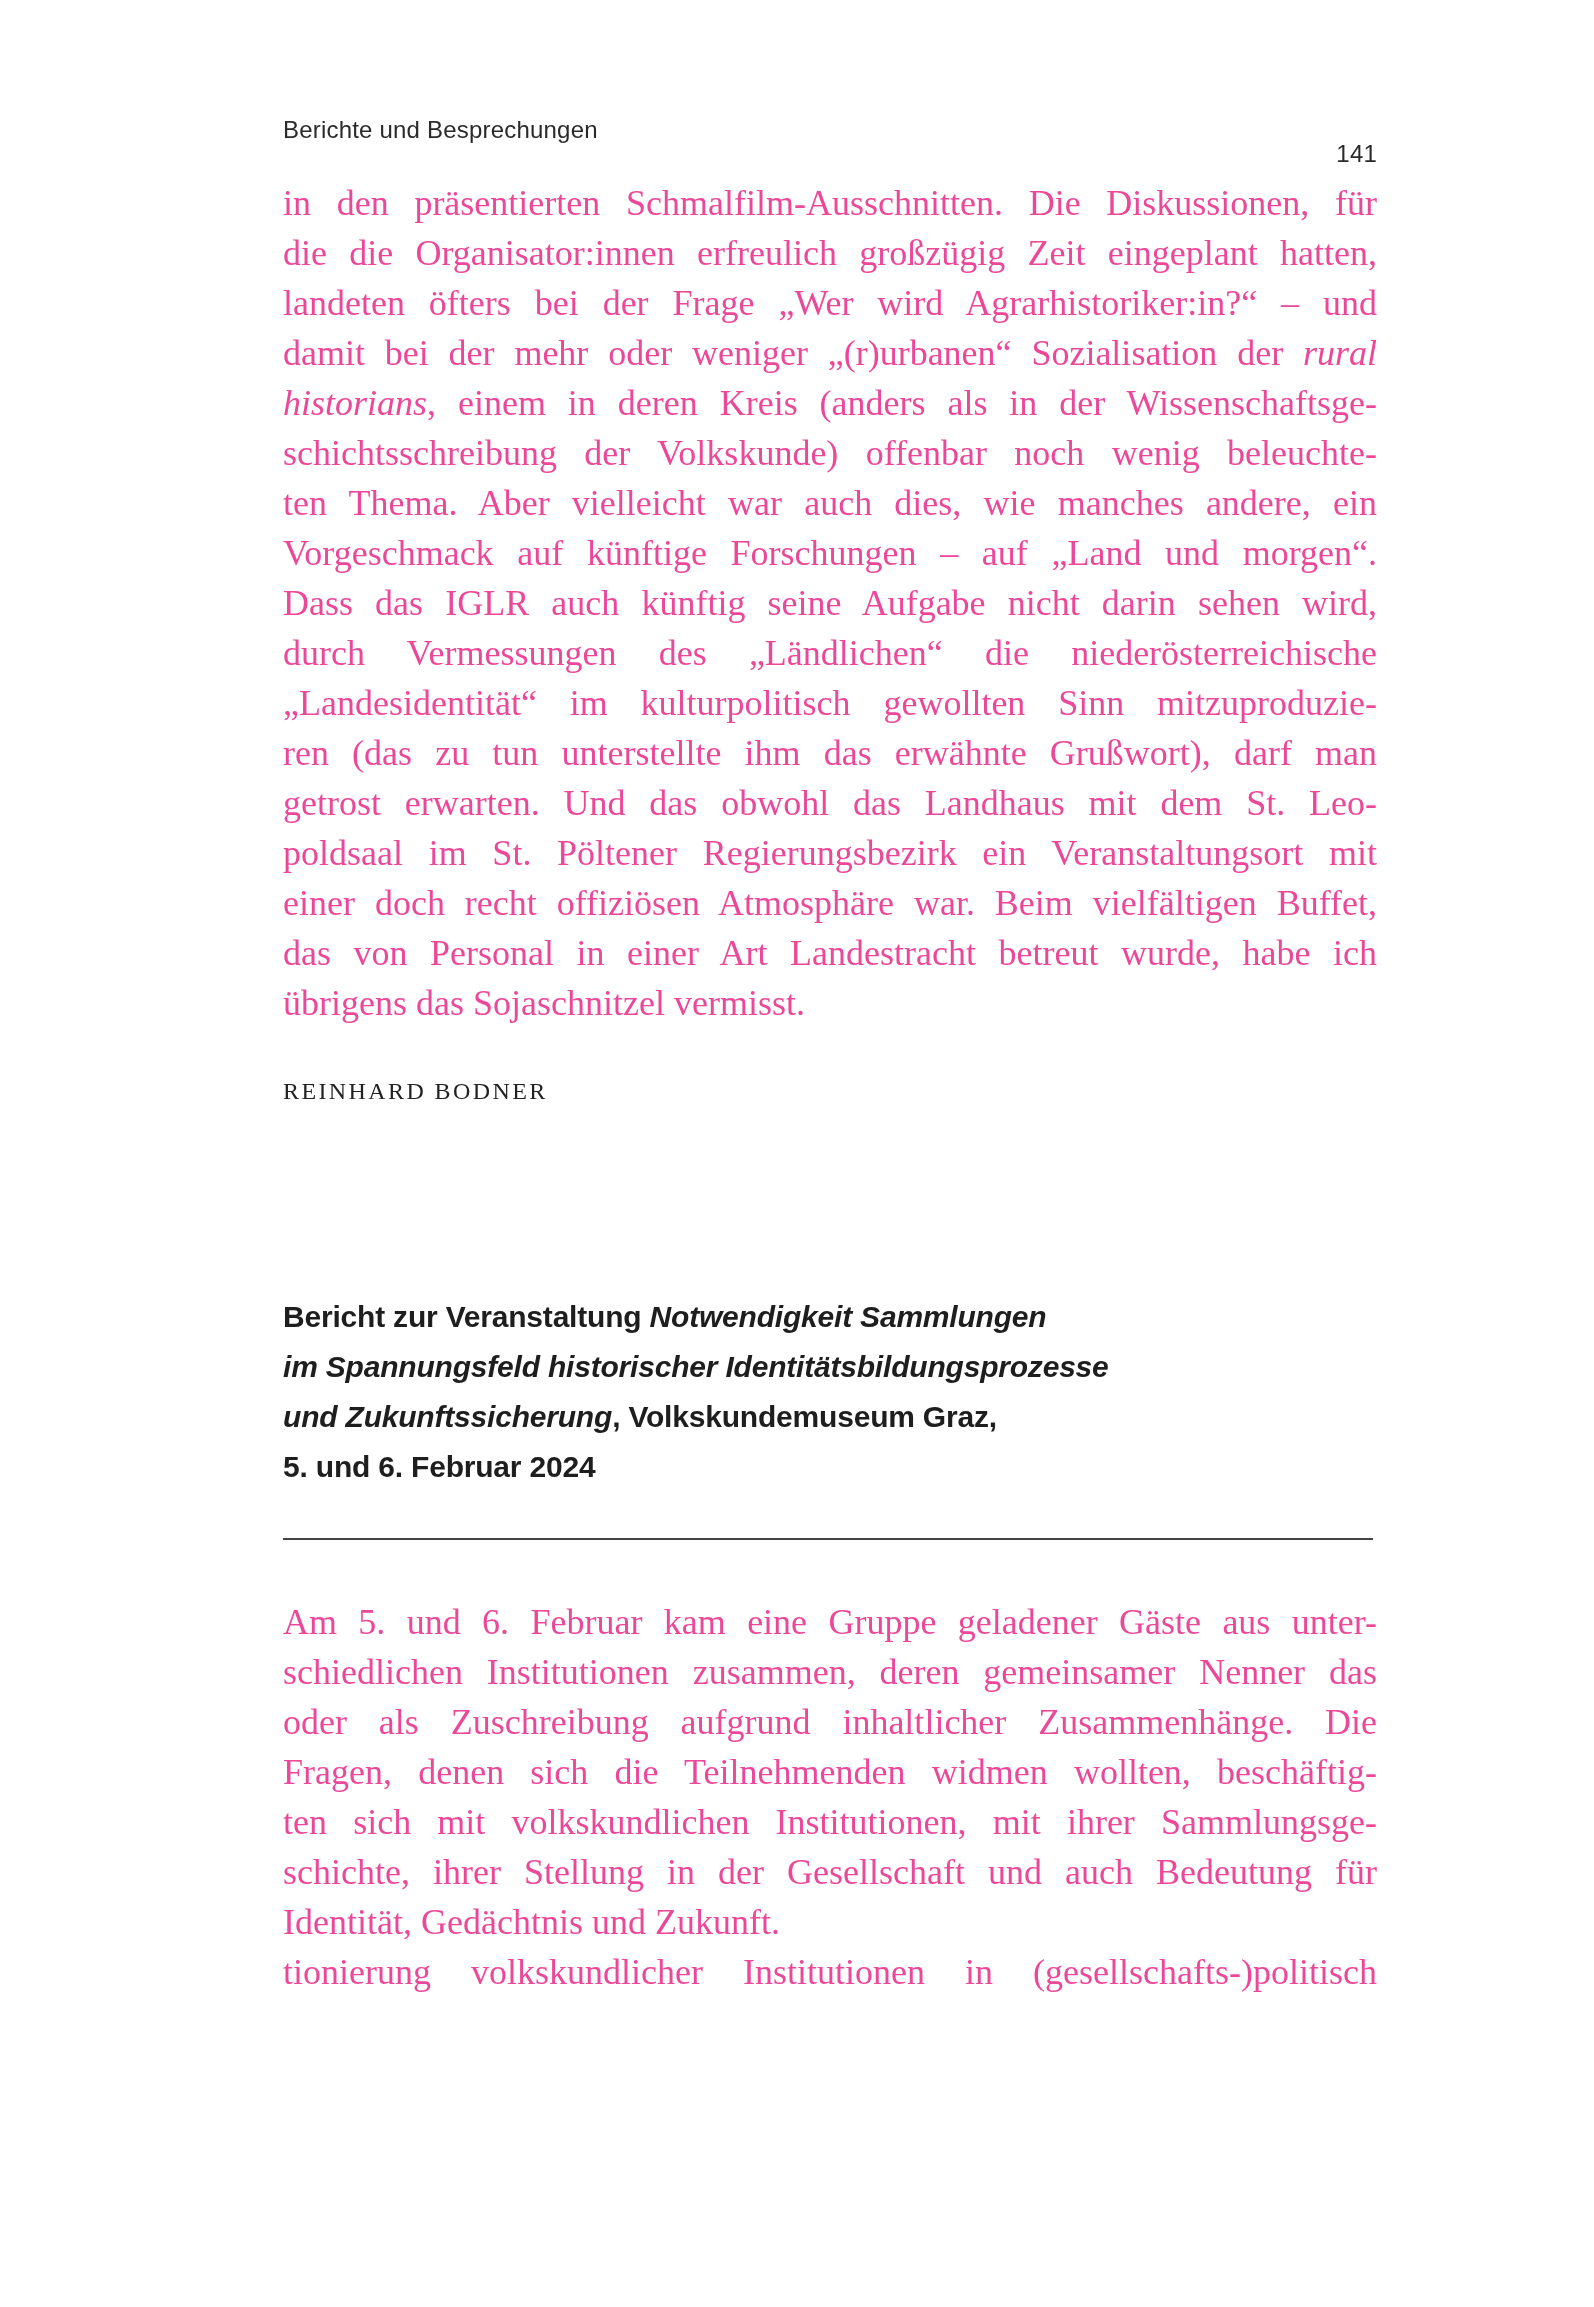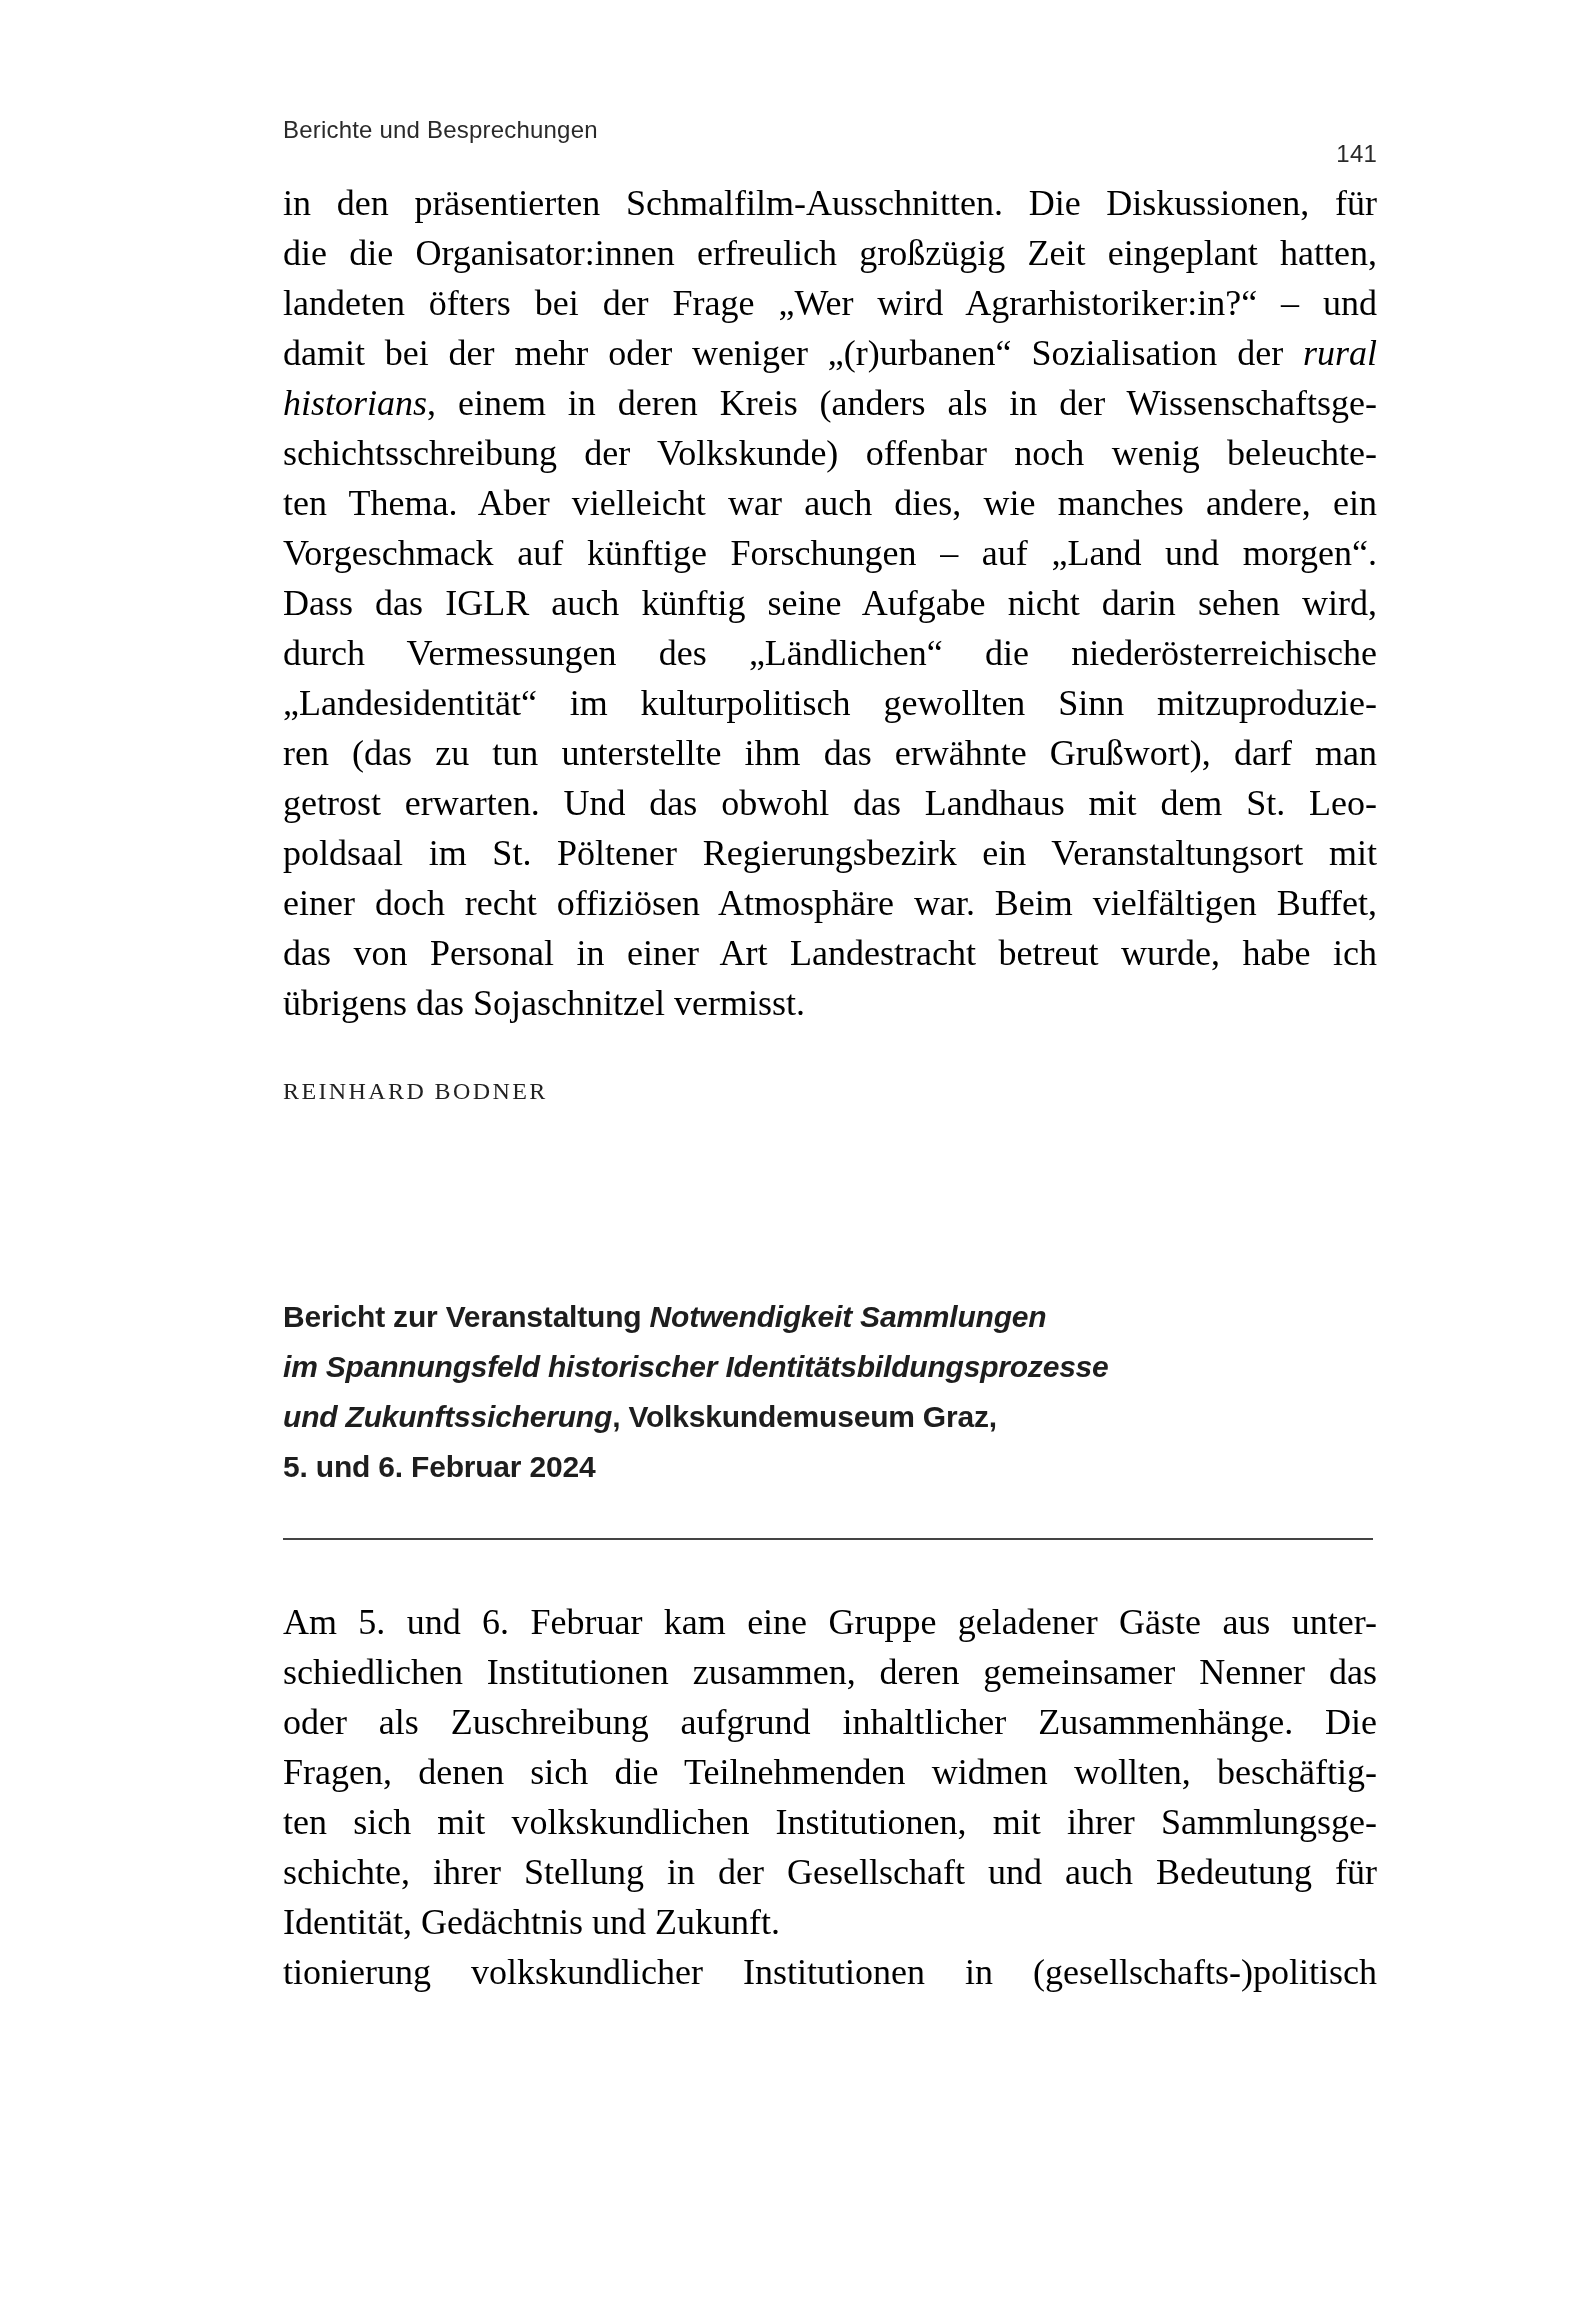--- a/index.html
+++ b/index.html
@@ -41,21 +41,21 @@
       right: 0;
       top: 0;
       margin-top: 24px;
     }
     .body-text {
       font-family: "Liberation Serif", serif;
       font-size: 36px;
       line-height: 50px;
       text-align: justify;
       hyphens: manual;
-      color: #000000;
+      color: #ec4899;
     }
     .body-text .line {
       display: block;
       height: 50px;
       white-space: nowrap;
       text-align: justify;
       text-align-last: justify;
     }
     .body-text .line.last {
       text-align-last: left;

